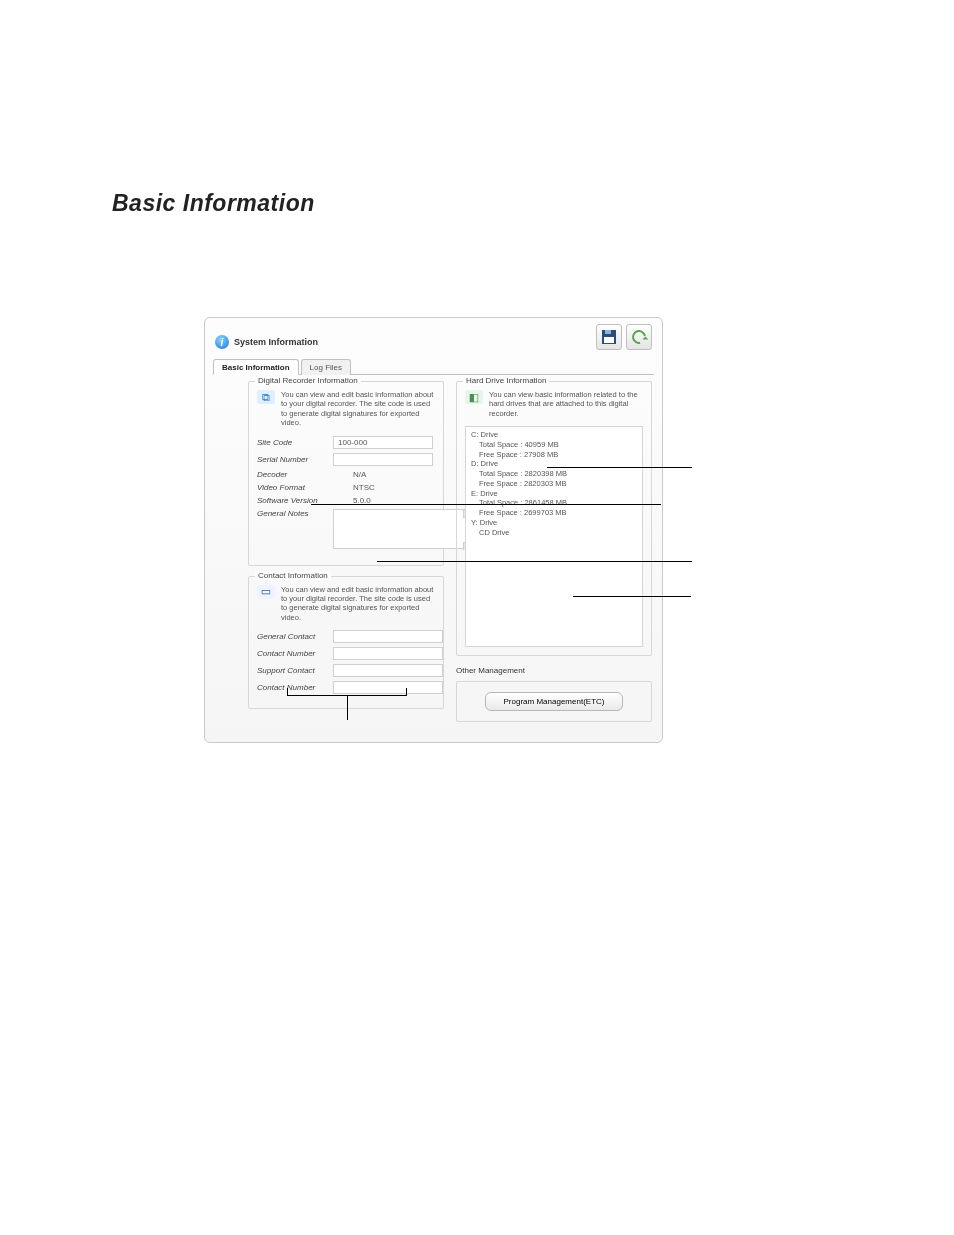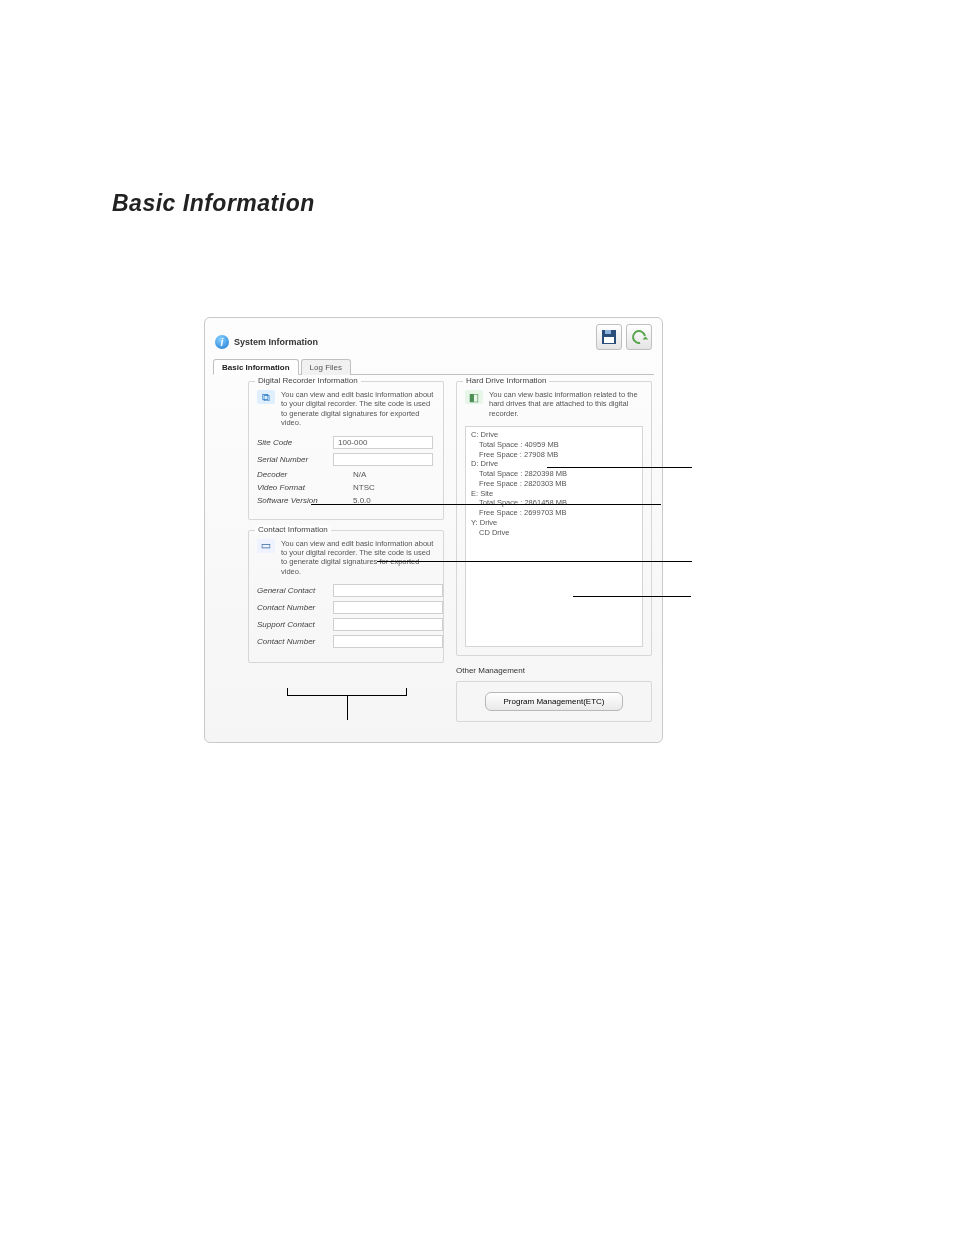--- a/index.html
+++ b/index.html
@@ -256,20 +256,28 @@
             <span class="val">N/A</span>
           </div>
           <div class="form-row">
             <span class="lbl">Video Format</span>
             <span class="val">NTSC</span>
           </div>
           <div class="form-row">
             <span class="lbl">Software Version</span>
             <span class="val">5.0.0</span>
           </div>
+          <div class="form-row" style="align-items:flex-start;">
+            <span class="lbl">General Notes</span>
+            <span class="ta-wrap">
+              <textarea class="ta" style=""></textarea>
+              <span class="ta-scroll-up">▴</span>
+              <span class="ta-scroll-dn">▾</span>
+            </span>
+          </div>
         </div>
 
         <div class="group">
           <span class="legend">Contact Information</span>
           <div class="desc-row">
             <div class="small-ico ico-card">▭</div>
             <div class="desc-text">You can view and edit basic information about to your digital recorder. The site code is used to generate digital signatures for exported video.</div>
           </div>
           <div class="form-row">
             <span class="lbl">General Contact</span>
@@ -297,21 +305,21 @@
             <div class="small-ico ico-hd">◧</div>
             <div class="desc-text">You can view basic information related to the hard drives that are attached to this digital recorder.</div>
           </div>
           <div class="drive-box">
             <div>C: Drive</div>
             <div class="indent">Total Space : 40959 MB</div>
             <div class="indent">Free Space : 27908 MB</div>
             <div>D: Drive</div>
             <div class="indent">Total Space : 2820398 MB</div>
             <div class="indent">Free Space : 2820303 MB</div>
-            <div>E: Site</div>
+            <div>E: Drive</div>
             <div class="indent">Total Space : 2861458 MB</div>
             <div class="indent">Free Space : 2699703 MB</div>
             <div>Y: Drive</div>
             <div class="indent">CD Drive</div>
           </div>
         </div>
 
         <div>
           <div class="other-label">Other Management</div>
           <div class="group" style="padding:10px;">

